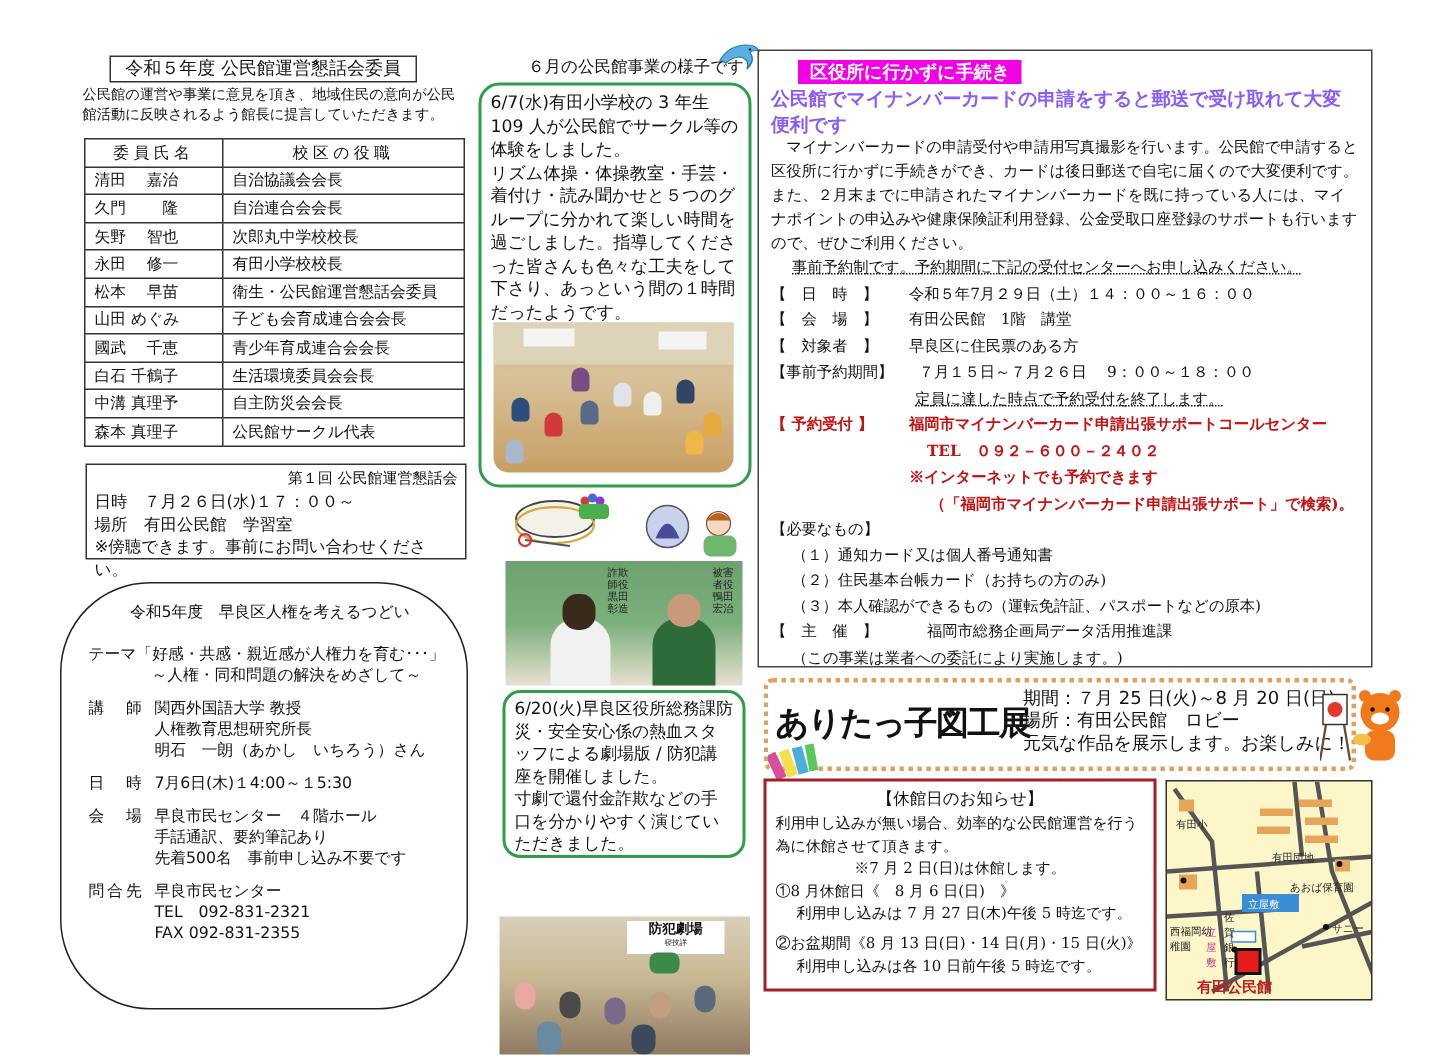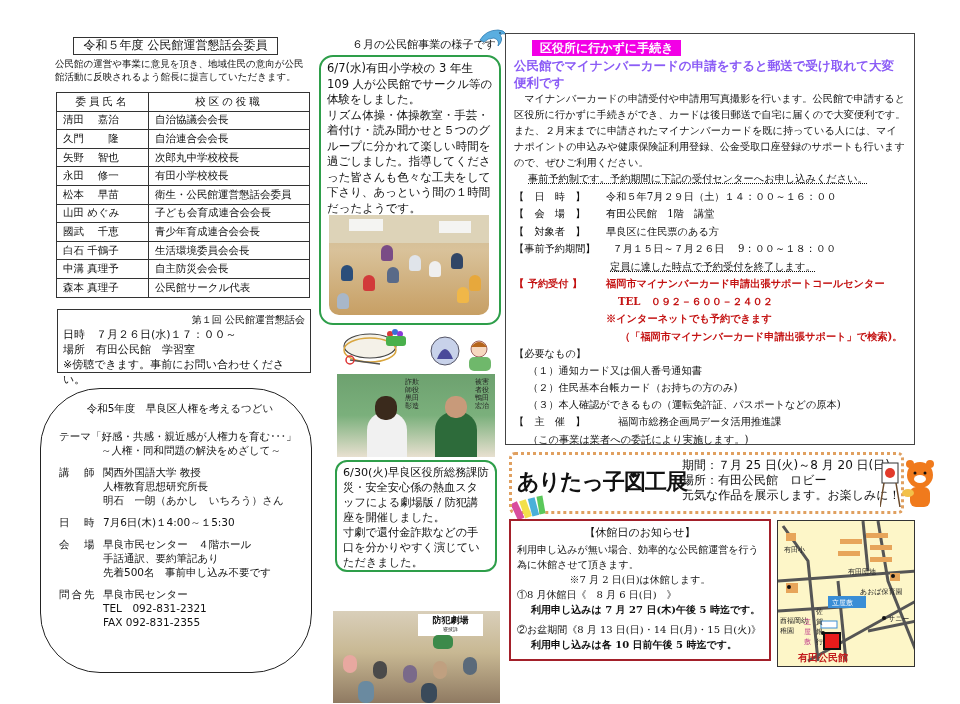--- a/index.html
+++ b/index.html
@@ -96,21 +96,21 @@
   .paints { left: 512px; top: 492px; }
   .bear { left: 880px; top: 455px; }
 
   
   .closure {
     left: 509px; top: 519px; width: 262px; height: 142px;
     border: 2px solid #a3202a; padding: 4px 6px;
     font-family: "DejaVu Serif", serif; font-size: 10px; line-height: 15px;
   }
   .closure .ctitle { text-align: center; font-size: 11px; margin-bottom: 2px; }
-  .closure .sub { padding-left: 14px; font-weight: bold; }
+  .closure .sub { padding-left: 14px; }
   .closure .center { text-align: center; }
 
   
   .map { left: 777px; top: 520px; width: 138px; height: 147px; border: 1.5px solid #333;
     background: #fdf6c8; overflow: hidden; }
   .map-label { position: absolute; font-size: 7px; color: #222; white-space: nowrap; }
   .map-main { position: absolute; font-size: 10px; color: #c21d1d; font-weight: bold; }
 </style>
 </head>
 <body>
@@ -259,21 +259,21 @@
   <div style="position:absolute;left:38px;top:22px;width:22px;height:24px;background:#3a2a1c;border-radius:10px;"></div>
   <div style="position:absolute;left:98px;top:38px;width:42px;height:48px;background:#2d6b3a;border-radius:18px 18px 0 0;"></div>
   <div style="position:absolute;left:108px;top:22px;width:22px;height:22px;background:#c89a7a;border-radius:10px;"></div>
   <div style="position:absolute;left:68px;top:4px;width:18px;font-size:7px;line-height:8px;white-space:pre-line;color:#222;">詐欺師役
 黒田彰造</div>
   <div style="position:absolute;left:138px;top:4px;width:18px;font-size:7px;line-height:8px;white-space:pre-line;color:#222;">被害者役
 鴨田宏治</div>
 </div>
 
 <div class="abs green-box event2">
-  <div class="txt">6/30(火)早良区役所総務課防災・安全安心係の熱血スタッフによる劇場版 / 防犯講座を開催しました。
+  <div class="txt">6/20(火)早良区役所総務課防災・安全安心係の熱血スタッフによる劇場版 / 防犯講座を開催しました。
 寸劇で還付金詐欺などの手口を分かりやすく演じていただきました。</div>
 </div>
 
 <div class="abs photo photo3">
   <div class="sign">
     <span>防犯劇場</span>
     <small>寝技詳</small>
   </div>
   <div style="position:absolute;left:10px;top:44px;width:14px;height:18px;background:#e8a8a0;border-radius:7px;"></div>
   <div style="position:absolute;left:40px;top:50px;width:14px;height:18px;background:#4a4a4a;border-radius:7px;"></div>

